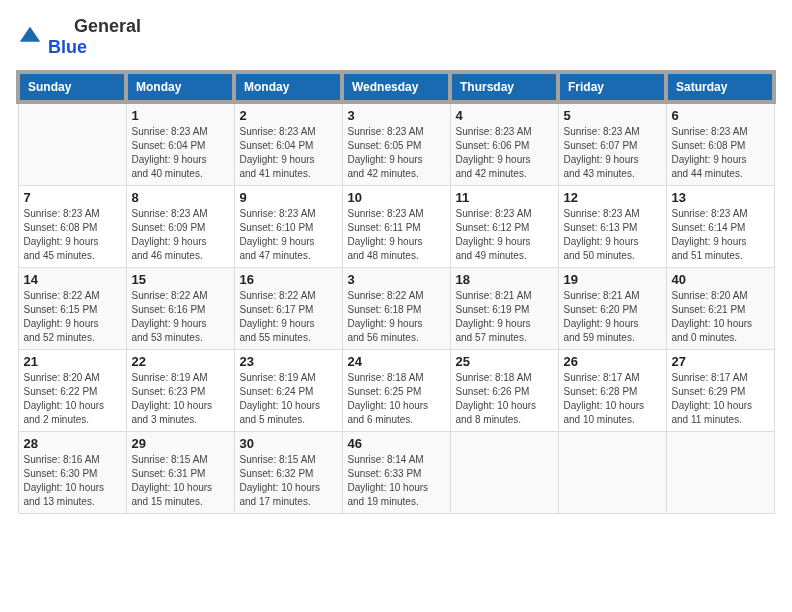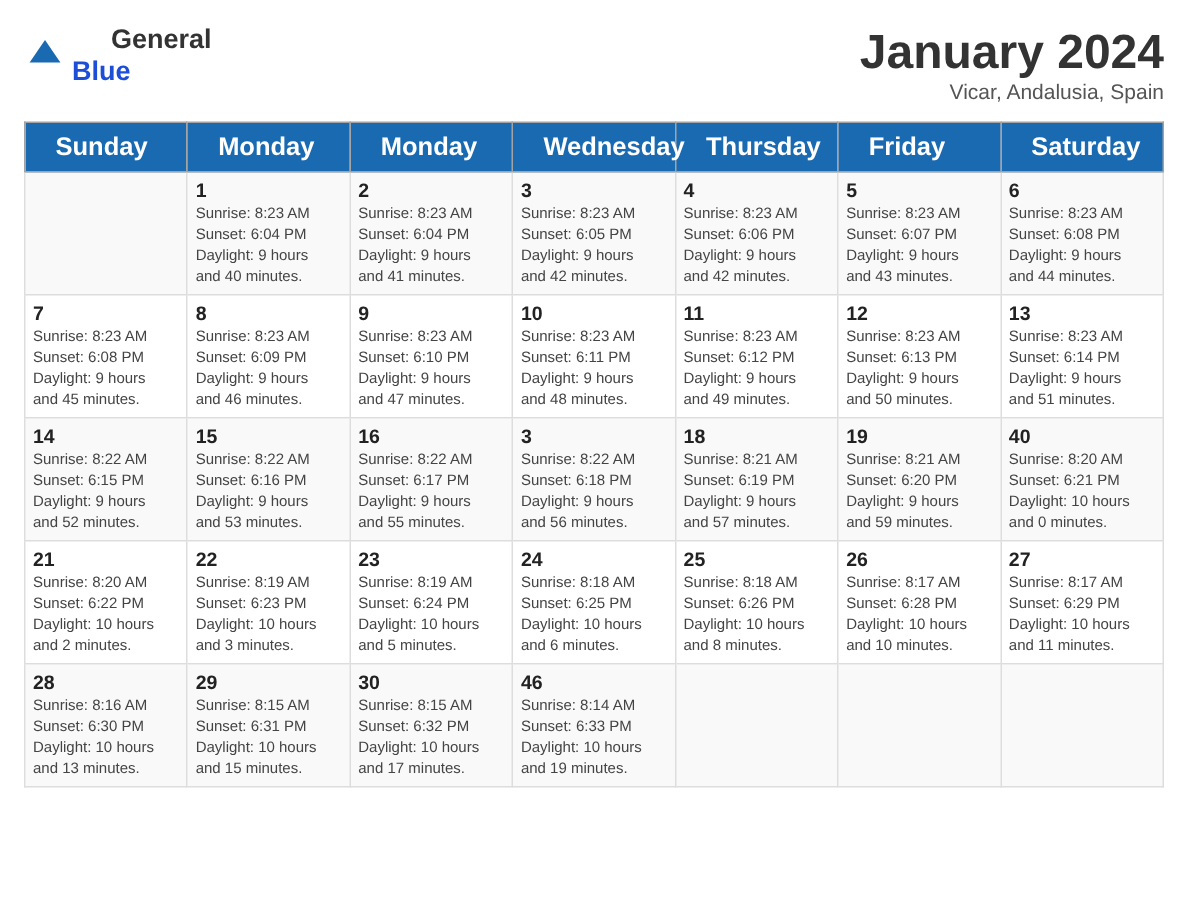--- a/index.html
+++ b/index.html
@@ -50,25 +50,25 @@
       color: #555;
     }
     table {
       width: 100%;
       border-collapse: collapse;
       table-layout: fixed;
     }
     thead tr th {
       background-color: #1a6ab1;
       color: #fff;
-      font-size: 17px;
-      font-weight: bold;
-      padding: 6px 20px;
+      font-size: 12px;
+      font-weight: bold;
+      padding: 6px 8px;
       text-align: left;
-      border: 1px solid #a3a3a3;
+      border: 4px solid #a3a3a3;
     }
     tbody tr td {
       vertical-align: top;
       border: 1px solid #ddd;
       padding: 4px 5px;
       font-size: 10.5px;
       color: #333;
       height: 80px;
       background: #fff;
     }
@@ -94,24 +94,20 @@
 <div class="header">
   <div class="logo">
     <svg class="logo-icon" viewBox="0 0 30 30">
       <polygon points="15,4 26,20 4,20" fill="#1a6ab1"></polygon>
     </svg>
     <div>
       <span class="logo-text-general">General</span><br>
       <span class="logo-text-blue">Blue</span>
     </div>
   </div>
-  <div class="title-block">
-    <div class="month-title">January 2024</div>
-    <div class="subtitle">Vicar, Andalusia, Spain</div>
-  </div>
 </div>
 
 <table>
   <thead>
     <tr>
     <th>Sunday</th>
         <th>Monday</th>
         <th>Monday</th>
         <th>Wednesday</th>
         <th>Thursday</th>

